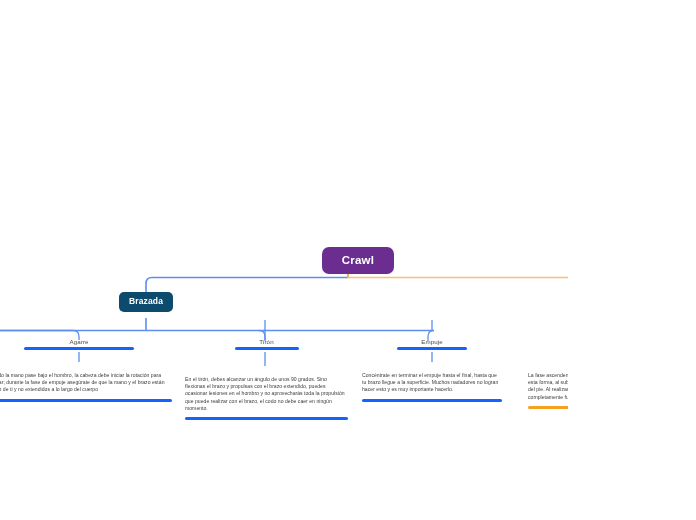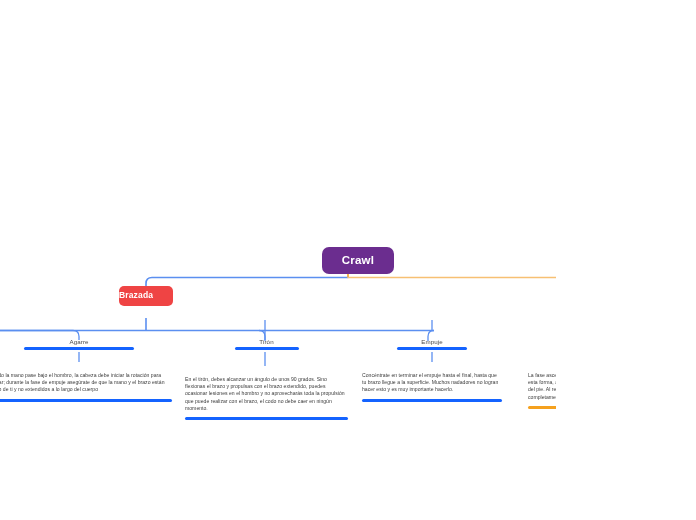--- a/index.html
+++ b/index.html
@@ -11,20 +11,21 @@
   body {
     font-family: "Liberation Sans", sans-serif;
     -webkit-font-smoothing: antialiased;
   }
   #canvas {
     position: relative;
     width: 556px;
     height: 520px;
     background: #ffffff;
     overflow: hidden;
+    padding-left: 12px;
   }
   #wires {
     position: absolute;
     left: 0; top: 0;
     width: 696px; height: 520px;
     pointer-events: none;
   }
 
   
   .root-node {
@@ -41,29 +42,30 @@
     letter-spacing: 0.2px;
     text-align: center;
     line-height: 12px;
     box-sizing: content-box;
   }
 
   
   .branch-node {
     position: absolute;
     left: 119px;
-    top: 286px;
+    top: 292px;
     width: 54px;
     padding: 5px 0 6px 0;
-    background: #ef4444;
+    background: #0c4a6e;
     border-radius: 5px;
     color: #ffffff;
     font-size: 8.5px;
     font-weight: bold;
     letter-spacing: 0.15px;
+    text-align: center;
     line-height: 9px;
   }
 
   
   .leaf {
     position: absolute;
   }
   .leaf-title {
     font-size: 6.2px;
     color: #4a4a4a;

